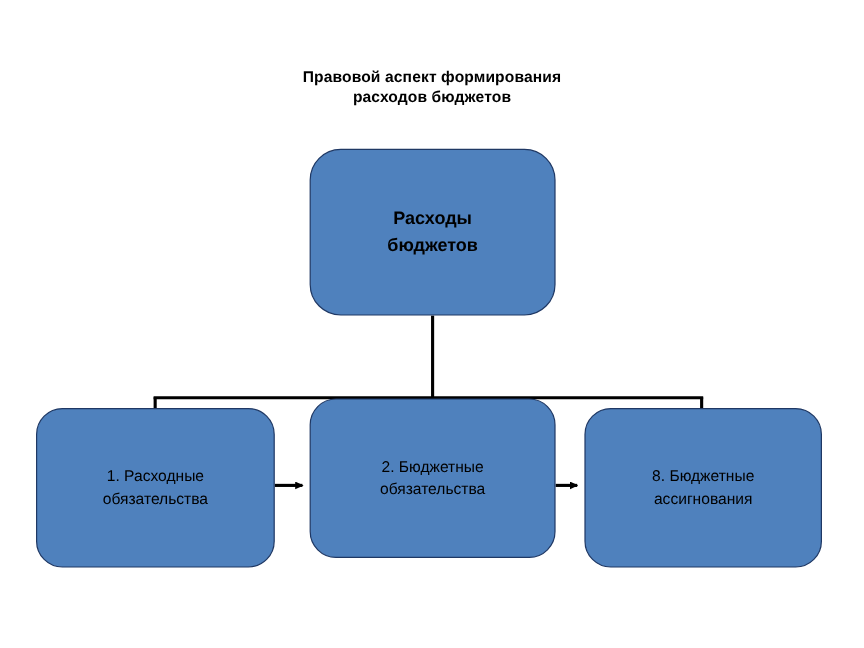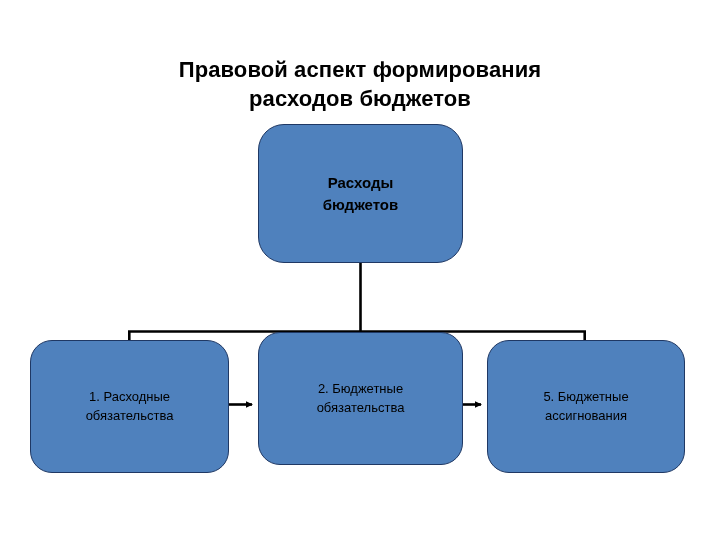--- a/index.html
+++ b/index.html
@@ -19,21 +19,21 @@
     overflow: hidden;
   }
 
   
   #slide-title {
     position: absolute;
     left: 110px;
     top: 55px;
     width: 500px;
     text-align: center;
-    font-size: 22px;
+    font-size: 13px;
     font-weight: bold;
     line-height: 1.33;
     color: #000000;
     letter-spacing: 0.1px;
     white-space: pre-line;
   }
 
   
   #connectors {
     position: absolute;
@@ -115,17 +115,17 @@
     <span class="node-label">1. Расходные
 обязательства</span>
   </div>
 
   <div class="node" id="node-child-2">
     <span class="node-label">2. Бюджетные
 обязательства</span>
   </div>
 
   <div class="node" id="node-child-3">
-    <span class="node-label">5. Бюджетные
+    <span class="node-label">8. Бюджетные
 ассигнования</span>
   </div>
 
 </div>
 
 </body></html>

